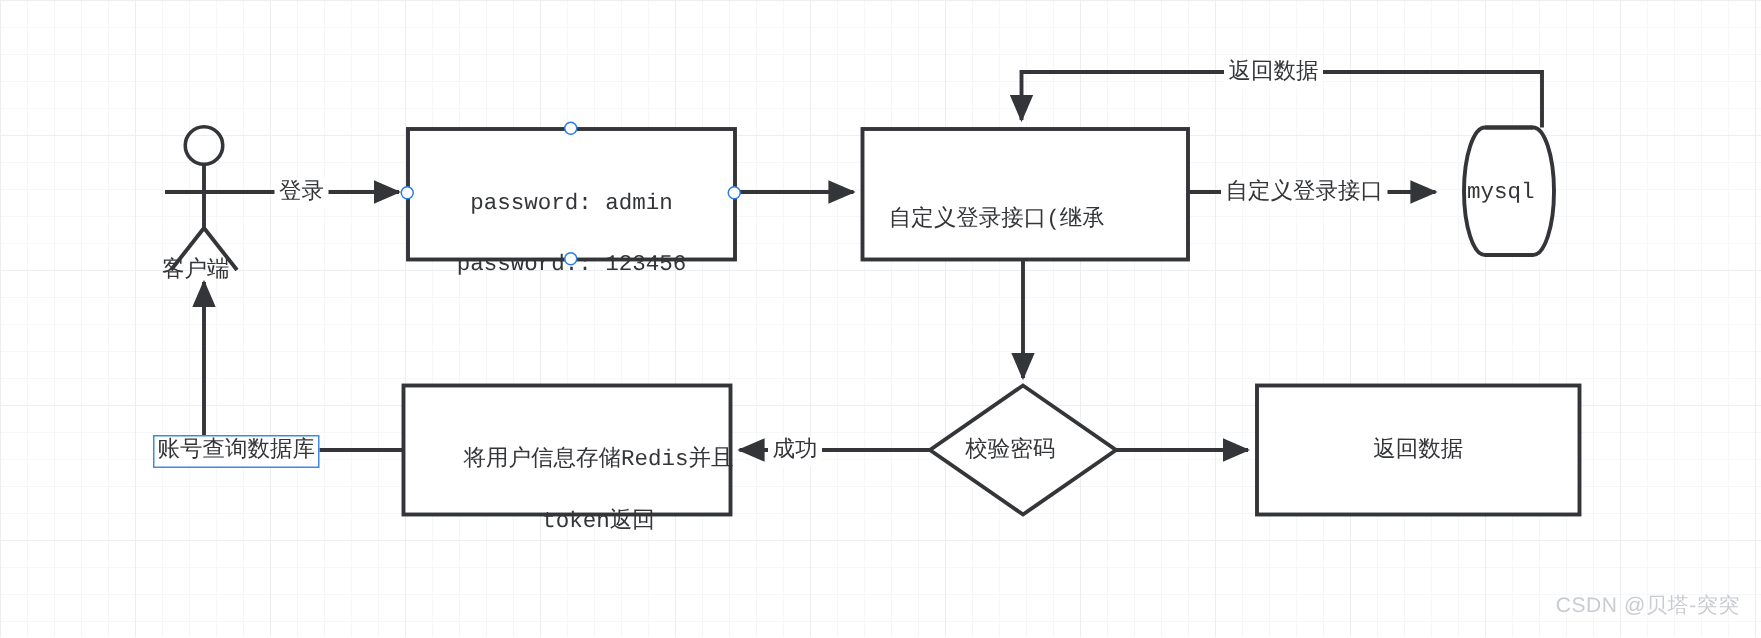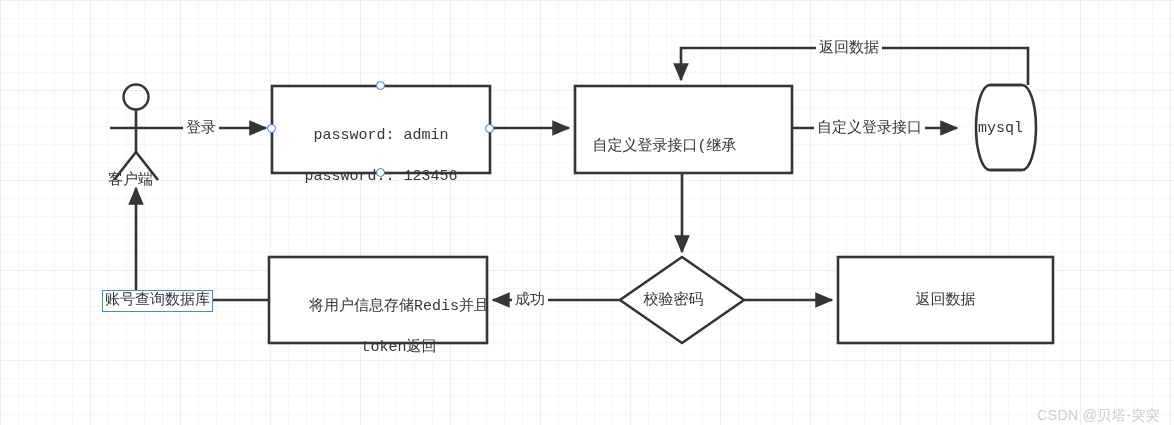--- a/index.html
+++ b/index.html
@@ -54,21 +54,21 @@
     width: 9px;
     height: 9px;
     border-radius: 50%;
     background: #ffffff;
     border: 1.6px solid #2b7ce9;
     box-sizing: border-box;
   }
   #watermark {
     position: absolute;
     right: 14px;
-    bottom: 0;
+    bottom: 12px;
     font-size: 14px;
     color: #c9ccd1;
     letter-spacing: 0.4px;
     white-space: nowrap;
     font-family: "Liberation Sans", "DejaVu Sans", sans-serif;
   }
 </style>
 </head>
 <body>
 

